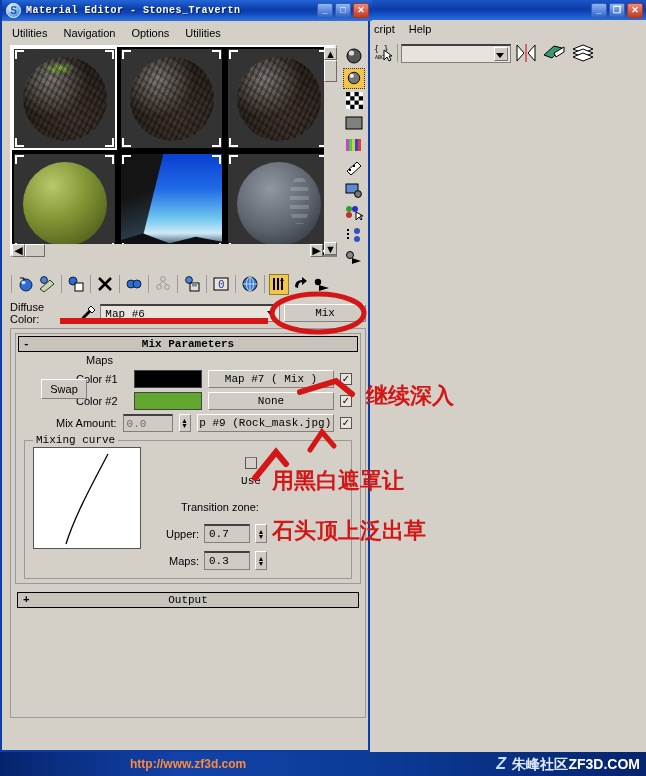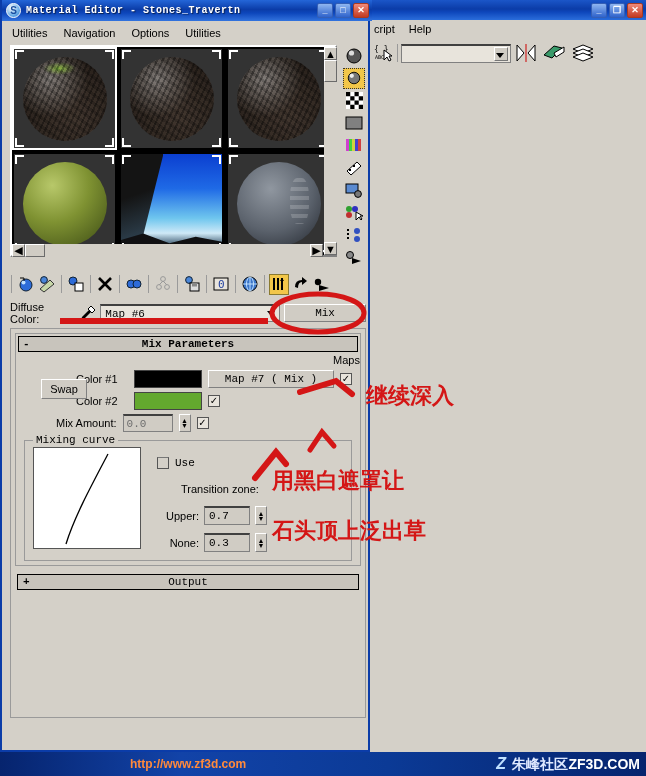--- a/index.html
+++ b/index.html
@@ -115,21 +115,21 @@
      display:flex; align-items:center; justify-content:center;
      font-family:"Liberation Mono", monospace; font-size:11px; }
 
   .me-body { position:absolute; left:8px; top:328px; width:356px; height:390px;
      background:#d4d0c8; border:1px solid #9a9a9a; }
   .mixpar { margin:4px; border:1px solid #9a9a9a; }
   .mixpar-hd { height:16px; background:#c8c4bc; border:1px solid #000; margin:2px;
      display:flex; align-items:center; justify-content:center; position:relative;
      font-family:"Liberation Mono",monospace; font-size:11px; font-weight:bold; }
   .mixpar-hd .pm { position:absolute; left:4px; }
-  .maps-lbl { text-align:right; font-size:11px; margin-top:0; margin-left:70px; }
+  .maps-lbl { text-align:left; font-size:11px; margin-top:0; margin-left:70px; }
 
   .mrow { display:flex; align-items:center; gap:6px; padding:2px 8px; }
   .swapbtn { width:46px; height:20px; background:#d0ccc4; border:1px solid #fff;
      border-right-color:#808080; border-bottom-color:#808080;
      display:flex; align-items:center; justify-content:center; font-size:11px; }
   .clab { width:52px; font-size:11px; }
   .cswatch { width:68px; height:18px; border:1px solid #444; }
   .mapbtn { flex:1; height:18px; background:#d0ccc4; border:1px solid #fff;
      border-right-color:#808080; border-bottom-color:#808080;
      display:flex; align-items:center; justify-content:center;
@@ -142,21 +142,21 @@
   .spin { width:12px; height:18px; background:#d0ccc4; border:1px solid #fff;
      border-right-color:#808080; border-bottom-color:#808080;
      display:flex; flex-direction:column; align-items:center; justify-content:center; line-height:5px;
      font-size:7px;}
 
   .curvebox { margin:6px 8px 4px 8px; border:1px solid #9a9a9a; padding:6px 6px 8px 8px; position:relative; }
   .curvebox > .legend { position:absolute; left:8px; top:-7px; background:#d4d0c8; padding:0 3px;
      font-family:"Liberation Mono",monospace; font-size:11px; }
   .curve-inner { display:flex; gap:16px; }
   .curve-canvas { width:108px; height:102px; background:#fff; border:1px solid #555; }
-  .use-row { display:flex; align-items:center; gap:6px; margin-top:10px; }
+  .use-row { display:flex; align-items:center; gap:6px; margin-top:10px;flex-direction:column; }
   .tz-lbl { font-size:11px; margin-top:14px; margin-left:24px; }
   .tz-row { display:flex; align-items:center; gap:5px; margin-top:11px; }
   .tz-lab { width:42px; font-size:11px; text-align:right;}
   .tz-field { width:46px; height:19px; background:#d0ccc4; border:1px solid #808080;
      border-top:2px solid #404040; display:flex; align-items:center; padding-left:4px;
      font-family:"Liberation Mono",monospace; font-size:11px; }
 
   .output-rollout { margin:8px 6px; }
   .output-hd { height:16px; background:#c8c4bc; border:1px solid #000;
      display:flex; align-items:center; justify-content:center; position:relative;
@@ -513,28 +513,30 @@
           <span class="clab">Color #1</span>
           <span class="cswatch" style="background:#000;"></span>
           <span class="mapbtn">Map #7   ( Mix )</span>
           <span class="mcheck">✓</span>
         </div>
 
         <div class="mrow">
           <span style="width:46px;"></span>
           <span class="clab">Color #2</span>
           <span class="cswatch" style="background:#63a82e;"></span>
+          <span class="mapbtn">None</span>
           <span class="mcheck">✓</span>
         </div>
 
         <div class="mrow">
           <span style="width:26px;"></span>
           <span style="font-size:11px;">Mix Amount:</span>
           <span class="amt-field">0.0</span>
           <span class="spin">▲<br>▼</span>
+          <span class="mapbtn">p #9  (Rock_mask.jpg)</span>
           <span class="mcheck">✓</span>
         </div>
 
         <div class="curvebox">
           <span class="legend">Mixing curve</span>
           <div class="curve-inner">
             <div class="curve-canvas">
               <svg width="106" height="100" viewBox="0 0 106 100">
                   <path d="M32 96 C40 70, 56 40, 74 6" fill="none" stroke="#000" stroke-width="1.3"></path>
                 </svg>
@@ -544,21 +546,21 @@
                 <span class="cbox" style="width:12px;height:12px;"></span>
                 <span style="font-family:'Liberation Mono',monospace;font-size:11px;">Use</span>
               </div>
               <div class="tz-lbl">Transition zone:</div>
               <div class="tz-row">
                 <span class="tz-lab">Upper:</span>
                 <span class="tz-field">0.7</span>
                 <span class="spin" style="height:19px;">▲<br>▼</span>
               </div>
               <div class="tz-row" style="margin-top:8px;">
-                <span class="tz-lab">None:</span>
+                <span class="tz-lab">Maps:</span>
                 <span class="tz-field">0.3</span>
                 <span class="spin" style="height:19px;">▲<br>▼</span>
               </div>
             </div>
           </div>
         </div>
       </div>
 
       <div class="output-rollout">
         <div class="output-hd">

